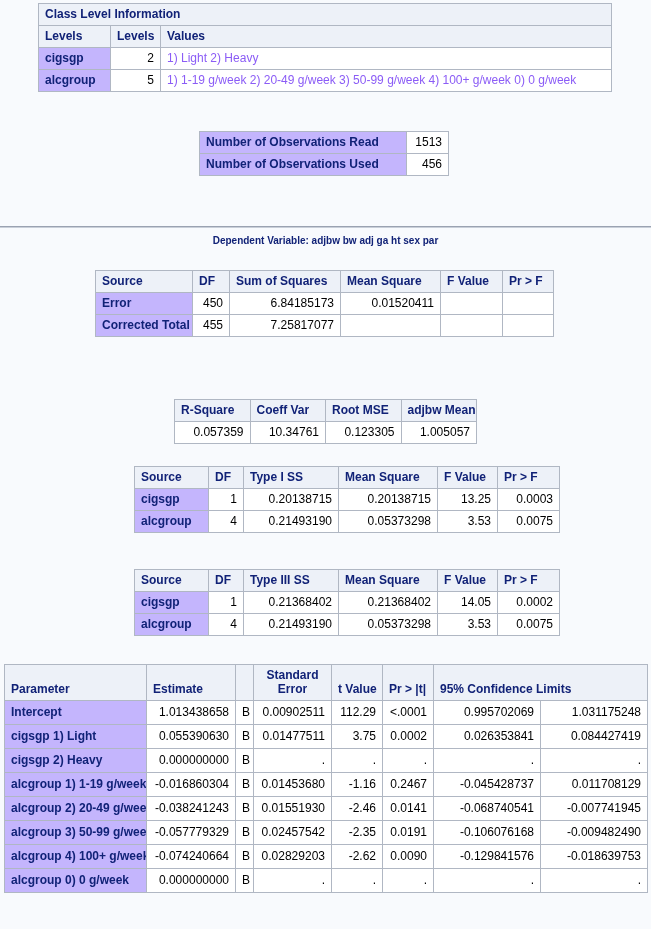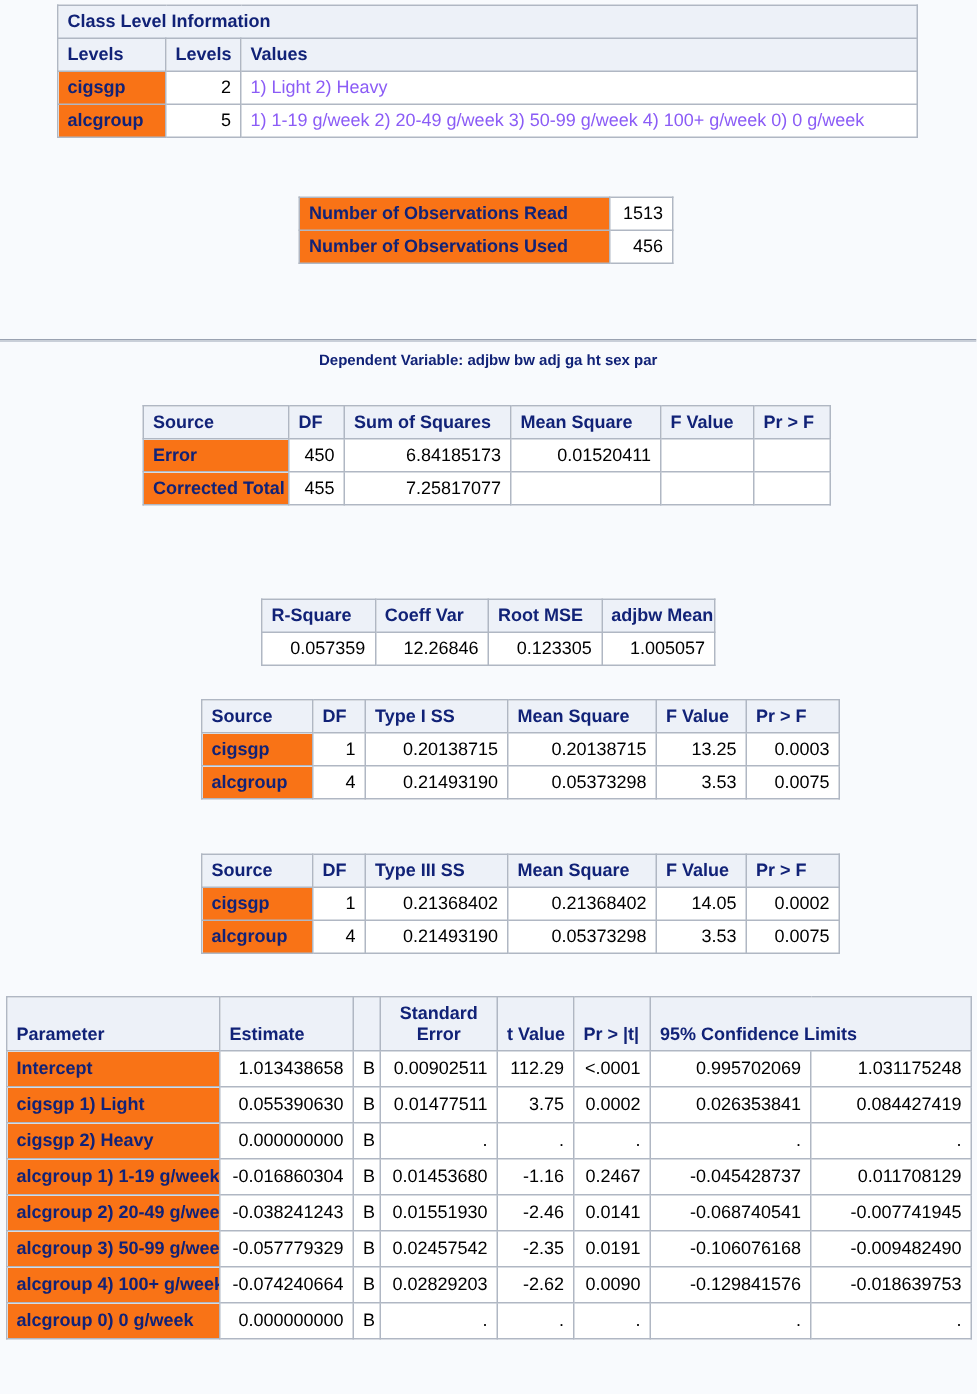--- a/index.html
+++ b/index.html
@@ -34,21 +34,21 @@
     white-space: nowrap;
     overflow: hidden;
   }
   table.sas th {
     background: #edf1f8;
     color: #112277;
     font-weight: bold;
     text-align: left;
   }
   table.sas td.rowhdr {
-    background: #f97316;
+    background: #c4b5fd;
     color: #112277;
     font-weight: bold;
     text-align: left;
   }
   table.sas td.num { text-align: right; color: #000; }
   table.sas td.ctr { text-align: center; color: #000; }
   table.sas td.txt { text-align: left; color: #8b5cf6; }
   th.ctr { text-align: center; }
   th.rt  { text-align: right; }
 
@@ -221,21 +221,21 @@
       <tr>
         <th class="rt">R-Square</th>
         <th class="rt">Coeff Var</th>
         <th class="rt">Root MSE</th>
         <th class="rt">adjbw Mean</th>
       </tr>
     </thead>
     <tbody>
       <tr>
         <td class="num">0.057359</td>
-        <td class="num">12.26846</td>
+        <td class="num">10.34761</td>
         <td class="num">0.123305</td>
         <td class="num">1.005057</td>
       </tr>
     </tbody>
   </table>
 
   <table class="sas pos eff" id="type1-table">
     <colgroup>
         <col class="c-src">
         <col class="c-df">

